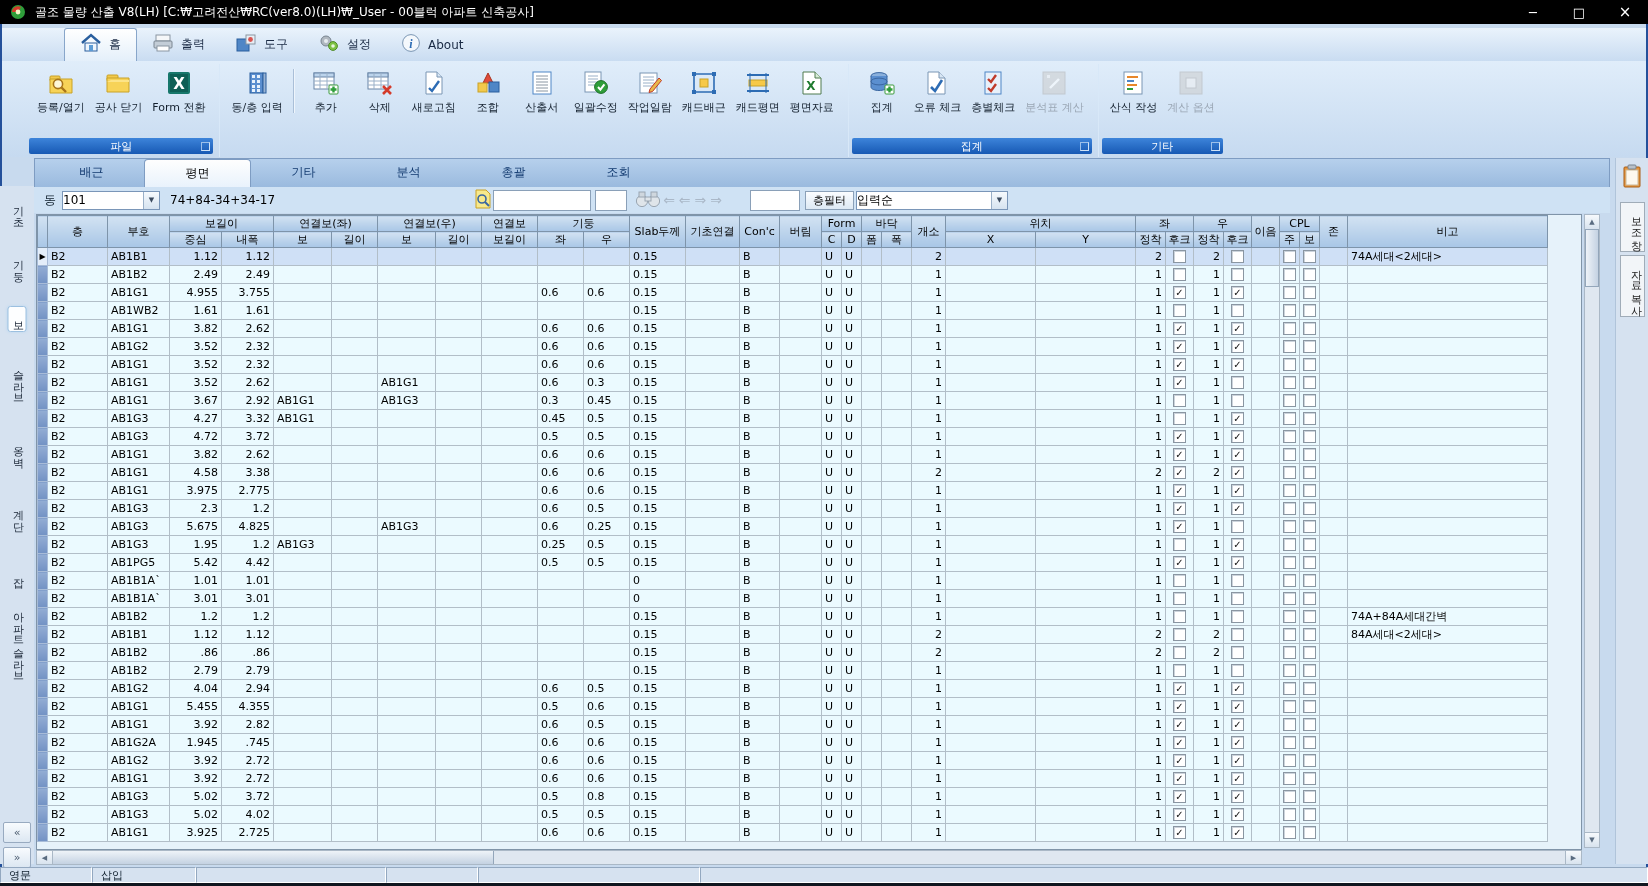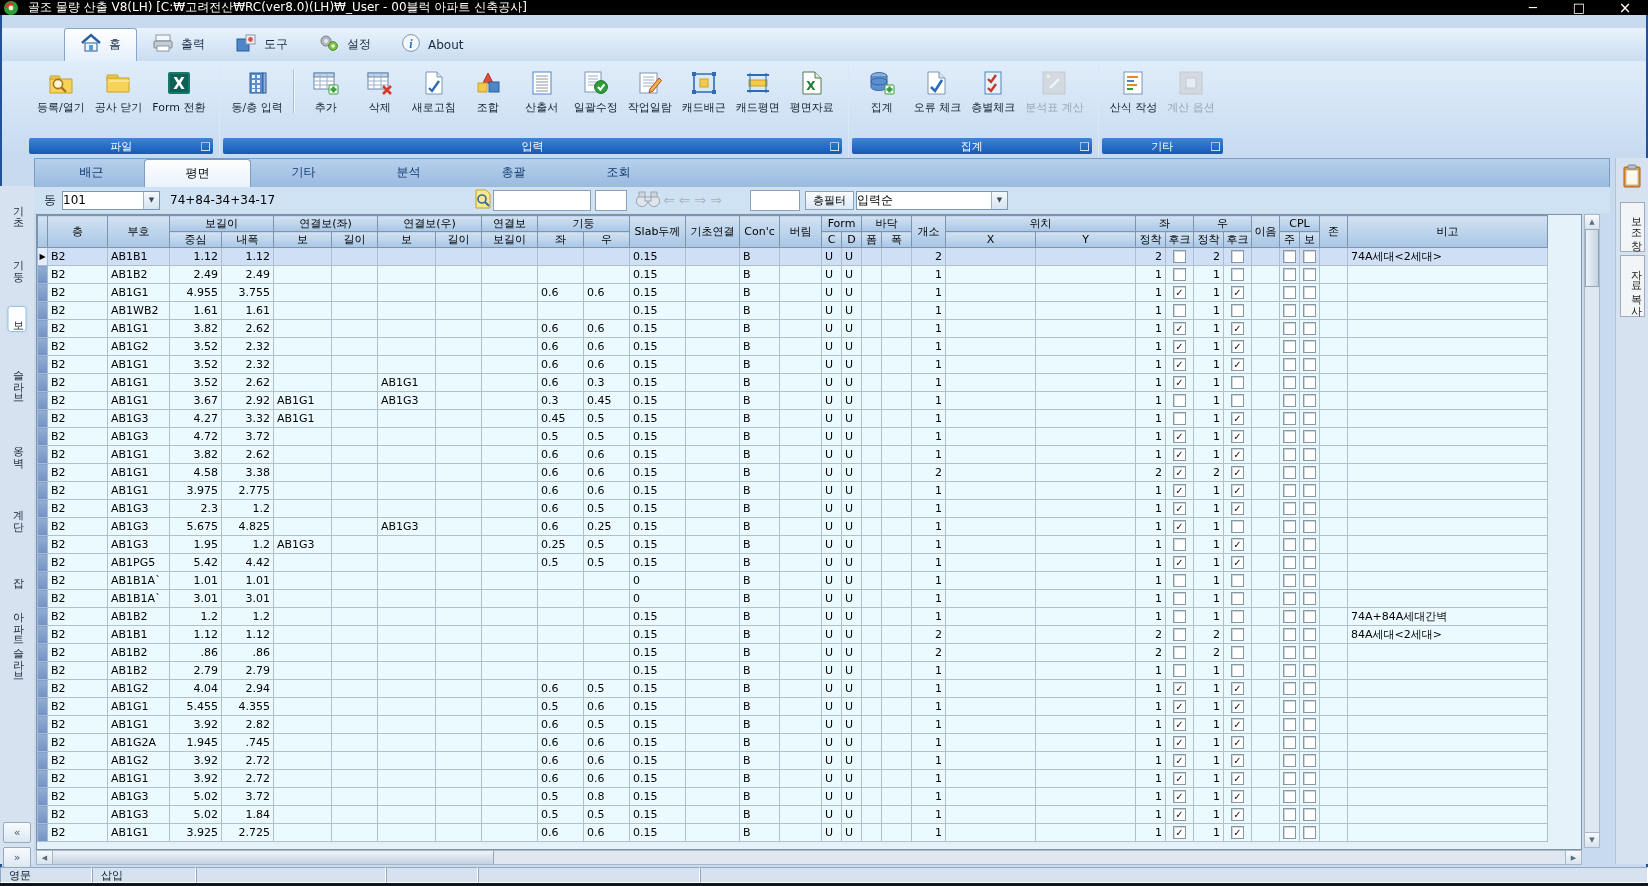--- a/index.html
+++ b/index.html
@@ -1,20 +1,20 @@
 <!DOCTYPE html>
 <html><head>
 <meta charset="utf-8">
 <style>
   html,body{margin:0;padding:0;}
   body{width:1648px;height:886px;position:relative;overflow:hidden;
        background:#c8daee;font-family:"DejaVu Sans","Liberation Sans",sans-serif;
        box-shadow:inset 0 0 0 2px #24509a;}
-  .titlebar{position:absolute;top:0;left:0;right:0;height:15px;background:#000;
-       color:#fff;display:flex;align-items:center;gap:8px;padding-left:2px;font-size:12px;}
+  .titlebar{position:absolute;top:0;left:0;right:0;height:24px;background:#000;
+       color:#fff;display:flex;align-items:center;gap:8px;padding-left:9px;font-size:12px;}
   .app-icon{width:18px;height:18px;flex:0 0 auto;}
   .win-controls{margin-left:auto;display:flex;height:28px;}
   .win-btn{width:46px;display:flex;align-items:center;justify-content:center;
        color:#fff;font-size:13px;}
   .win-btn:last-child{font-size:15px;}
 
   .ribbon-tabs{position:absolute;top:28px;left:2px;right:2px;height:33px;
        background:linear-gradient(#eaf3fc,#c9dcf1);display:flex;align-items:flex-end;
        padding-left:62px;border-bottom:1px solid #a5bfdc;}
   .rtab{display:flex;align-items:center;gap:7px;padding:4px 15px 5px;font-size:12px;color:#1a2a44;}
@@ -358,24 +358,20 @@
           <span class="icon">
             <svg width="24" height="26" viewBox="0 0 24 26">
               <path d="M3 2 H15 L21 8 V24 H3 Z" fill="#fff" stroke="#4f7a4f"></path>
               <path d="M15 2 V8 H21" fill="#d8ecd8" stroke="#4f7a4f"></path>
               <text x="11" y="20" font-size="12" text-anchor="middle" fill="#1e7a2e" font-weight="bold">X</text>
             </svg>
           </span>
           <span>평면자료</span>
         </div>
       </div>
-      <div class="tcaption">
-        <span>입력</span>
-        <span class="launcher"></span>
-      </div>
     </div>
     <div class="tgroup">
       <div class="tbtns">
         <div class="tbtn">
           <span class="icon">
             <svg width="26" height="26" viewBox="0 0 26 26">
               <ellipse cx="10" cy="6" rx="8" ry="3.4" fill="#8ab0dc" stroke="#3a66a0"></ellipse>
               <path d="M2 6 V17 C2 19 5.6 20.5 10 20.5 C14.4 20.5 18 19 18 17 V6" fill="#5b8fd0" stroke="#3a66a0"></path>
               <ellipse cx="10" cy="11.5" rx="8" ry="3.4" fill="none" stroke="#3a66a0"></ellipse>
               <rect x="16" y="15" width="9" height="9" rx="1" fill="#fff" stroke="#3a9a3a"></rect>
@@ -1643,21 +1639,21 @@
           <td class="c"><span class="cb"></span></td>
           <td class="c"><span class="cb"></span></td>
           <td></td>
           <td></td>
         </tr>
         <tr>
           <td class="marker"></td>
           <td>B2</td>
           <td>AB1G3</td>
           <td class="r">5.02</td>
-          <td class="r">1.84</td>
+          <td class="r">4.02</td>
           <td></td>
           <td class="r"></td>
           <td></td>
           <td class="r"></td>
           <td class="r"></td>
           <td>0.5</td>
           <td>0.5</td>
           <td>0.15</td>
           <td></td>
           <td>B</td>

